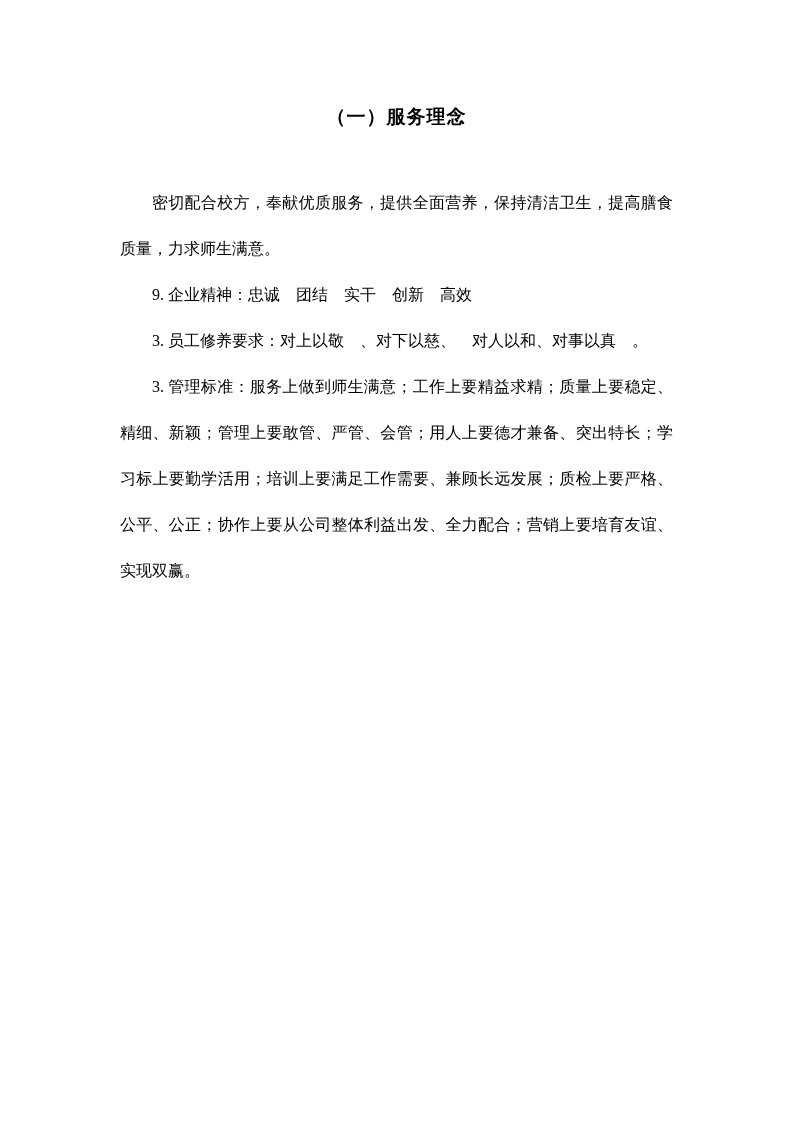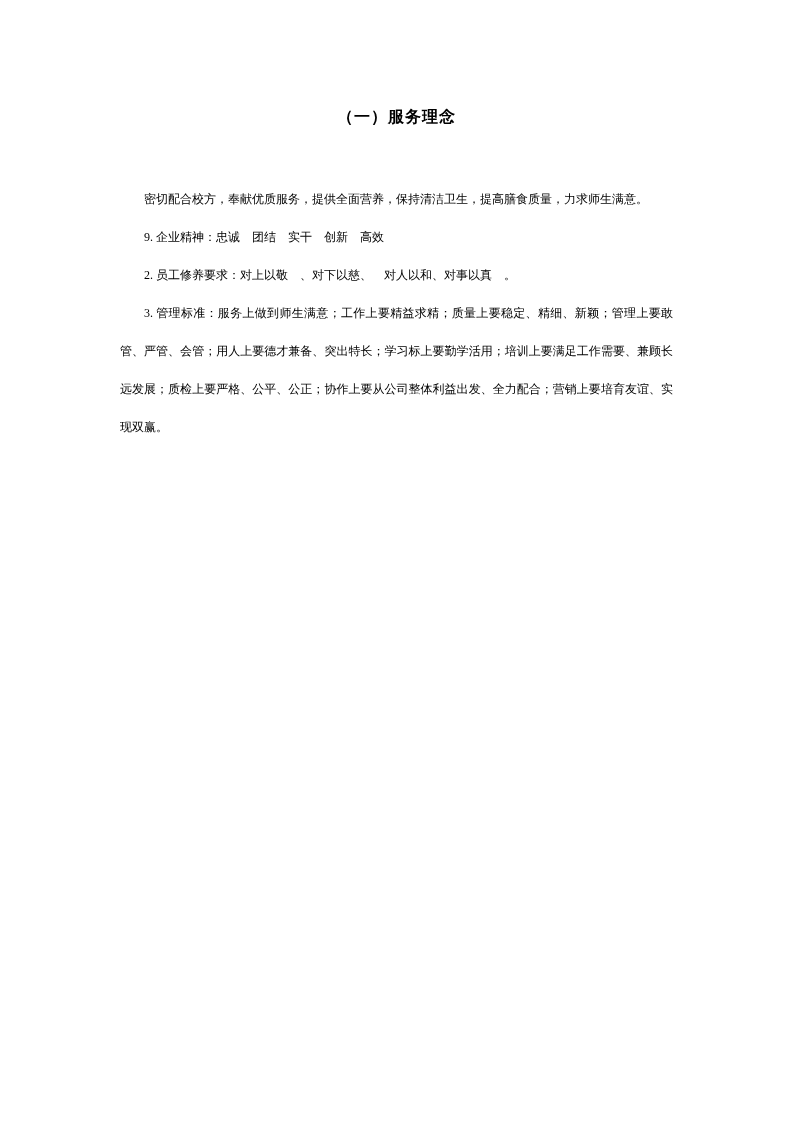--- a/index.html
+++ b/index.html
@@ -13,49 +13,49 @@
     height: 1122px;
     box-sizing: border-box;
     margin: 0;
     padding: 98px 120px 40px 120px;
     background: #ffffff;
     color: #000000;
     font-family: "Liberation Serif", "DejaVu Serif", serif;
     overflow: hidden;
   }
   .heading {
-    font-size: 16px;
+    font-size: 19px;
     font-weight: bold;
     line-height: 38px;
     text-align: center;
     margin: 44px 0 44px 0;
     letter-spacing: 1px;
   }
   section:first-child .heading {
     margin-top: 0;
   }
   .para {
-    font-size: 12px;
-    line-height: 38px;
+    font-size: 16px;
+    line-height: 46px;
     margin: 0;
     text-indent: 2em;
     text-align: justify;
     word-break: break-all;
   }
 </style>
 </head>
 <body>
 
 <div class="page">
 
   <section>
     <h2 class="heading">（一）服务理念</h2>
     <p class="para">密切配合校方，奉献优质服务，提供全面营养，保持清洁卫生，提高膳食质量，力求师生满意。</p>
   </section>
 
   <section>
     <p class="para">9. 企业精神：忠诚　团结　实干　创新　高效</p>
-    <p class="para">2. 员工修养要求：对上以敬　、对下以慈、　对人以和、对事以真　。</p>
+    <p class="para">3. 员工修养要求：对上以敬　、对下以慈、　对人以和、对事以真　。</p>
     <p class="para">3. 管理标准：服务上做到师生满意；工作上要精益求精；质量上要稳定、精细、新颖；管理上要敢管、严管、会管；用人上要德才兼备、突出特长；学习标上要勤学活用；培训上要满足工作需要、兼顾长远发展；质检上要严格、公平、公正；协作上要从公司整体利益出发、全力配合；营销上要培育友谊、实现双赢。</p>
   </section>
 
 
 </div>
 
 </body></html>

